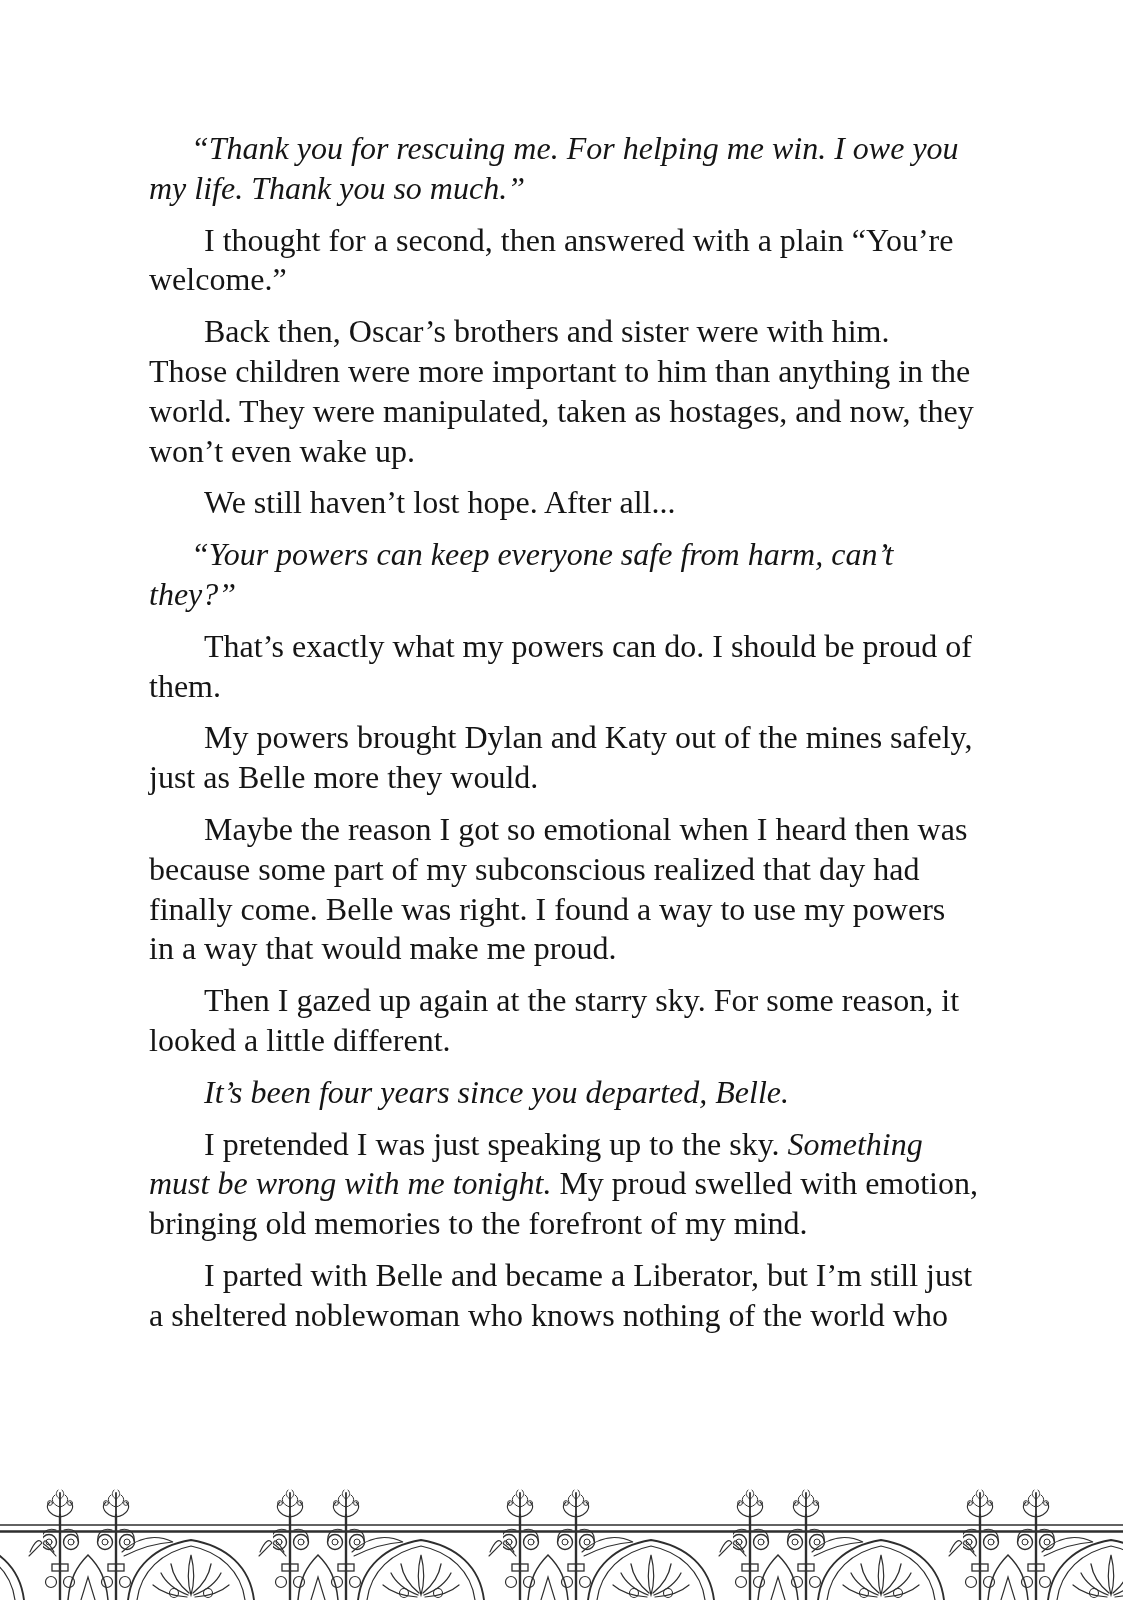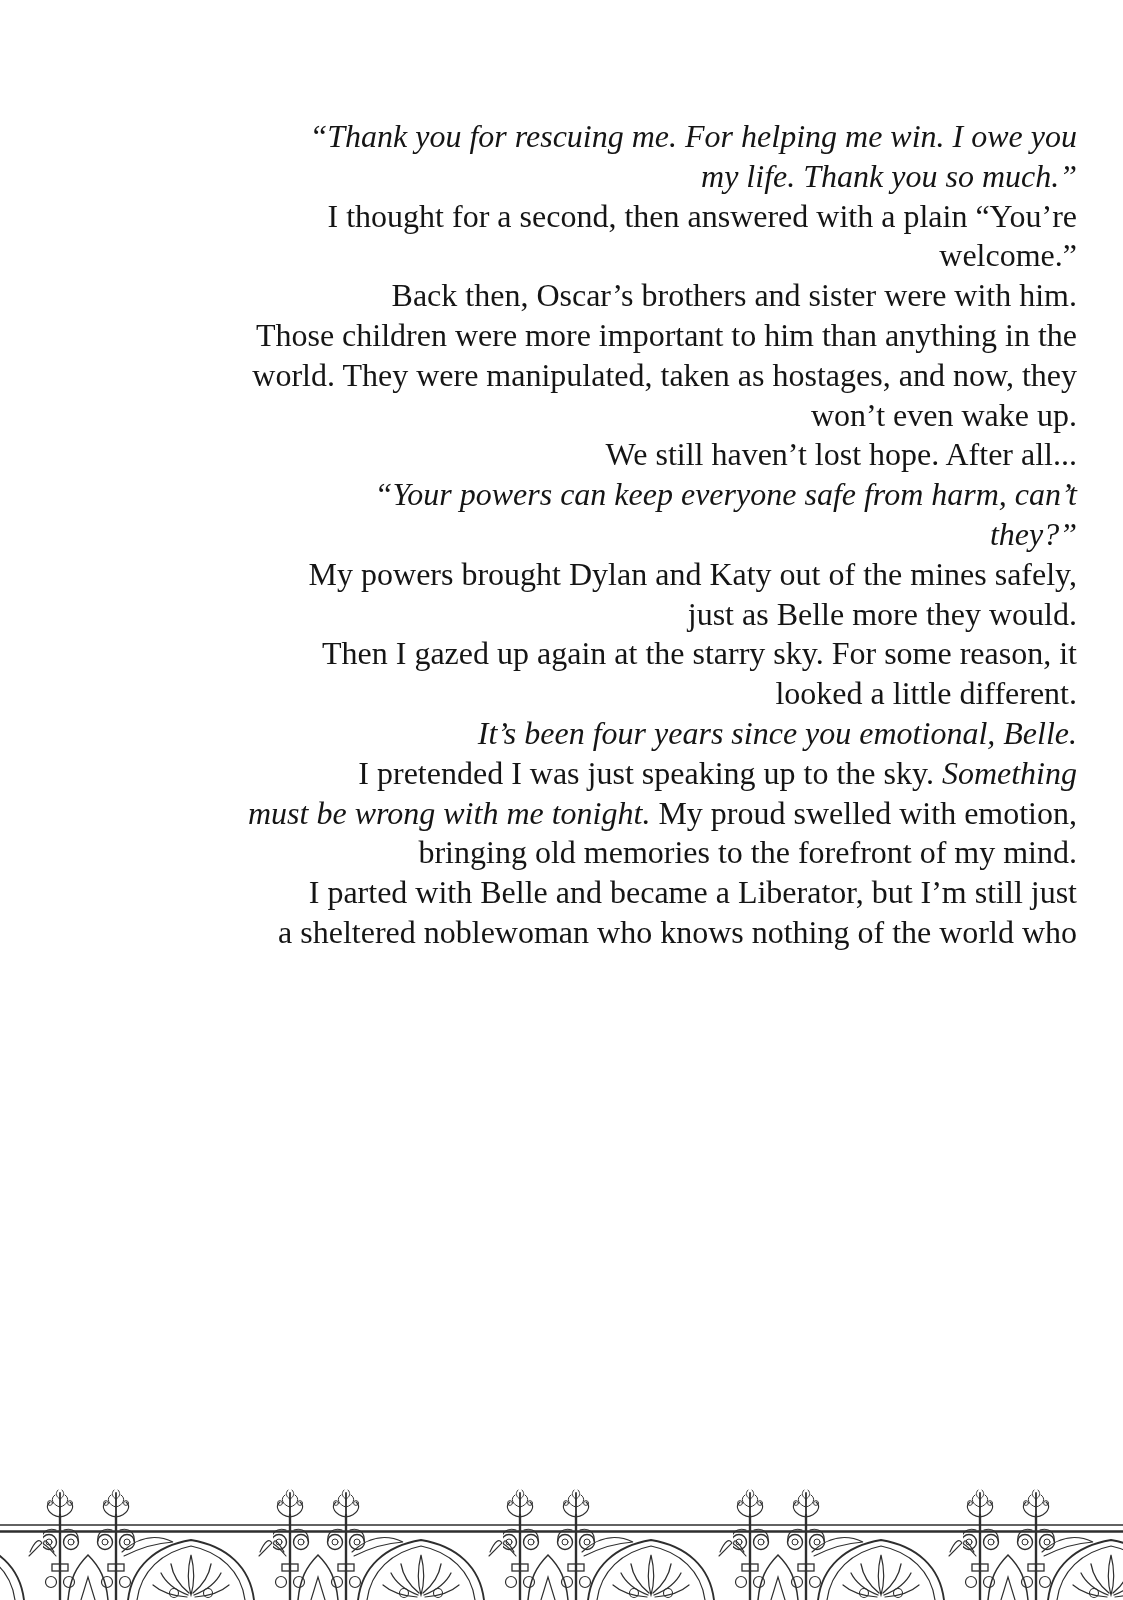--- a/index.html
+++ b/index.html
@@ -15,25 +15,24 @@
   .text-block {
     position: absolute;
     left: 137px;
     top: 117px;
     width: 940px;
     font-size: 32px;
     line-height: 39.8px;
     text-align: left;
   }
   p.para {
-    margin: 0;
+    margin: 12px;
     padding: 0;
     white-space: pre-line;
     text-indent: 55px;
-    text-align: right;
   }
   p.para.quote { text-indent: 42px; }
   .run.it { font-style: italic; }
   .fence {
     position: absolute;
     left: 0;
     bottom: 0;
     width: 1123px;
     height: 113px;
     display: block;
@@ -49,25 +48,31 @@
 my life. Thank you so much.”</span></p>
       <p class="para"><span class="run">I thought for a second, then answered with a plain “You’re
 welcome.”</span></p>
       <p class="para"><span class="run">Back then, Oscar’s brothers and sister were with him.
 Those children were more important to him than anything in the
 world. They were manipulated, taken as hostages, and now, they
 won’t even wake up.</span></p>
       <p class="para"><span class="run">We still haven’t lost hope. After all...</span></p>
       <p class="para quote"><span class="run it">“Your powers can keep everyone safe from harm, can’t
 they?”</span></p>
+      <p class="para"><span class="run">That’s exactly what my powers can do. I should be proud of
+them.</span></p>
       <p class="para"><span class="run">My powers brought Dylan and Katy out of the mines safely,
 just as Belle more they would.</span></p>
+      <p class="para"><span class="run">Maybe the reason I got so emotional when I heard then was
+because some part of my subconscious realized that day had
+finally come. Belle was right. I found a way to use my powers
+in a way that would make me proud.</span></p>
       <p class="para"><span class="run">Then I gazed up again at the starry sky. For some reason, it
 looked a little different.</span></p>
-      <p class="para"><span class="run it">It’s been four years since you emotional, Belle.</span></p>
+      <p class="para"><span class="run it">It’s been four years since you departed, Belle.</span></p>
       <p class="para"><span class="run">I pretended I was just speaking up to the sky. </span><span class="run it">Something
 must be wrong with me tonight.</span><span class="run"> My proud swelled with emotion,
 bringing old memories to the forefront of my mind.</span></p>
       <p class="para"><span class="run">I parted with Belle and became a Liberator, but I’m still just
 a sheltered noblewoman who knows nothing of the world who</span></p>
     </main>
 
   <svg class="fence" viewBox="0 0 1123 113" width="1123" height="113" xmlns="http://www.w3.org/2000/svg">
     <defs>
       <g id="post" stroke="#2e2e2e" fill="none" stroke-linecap="round">

